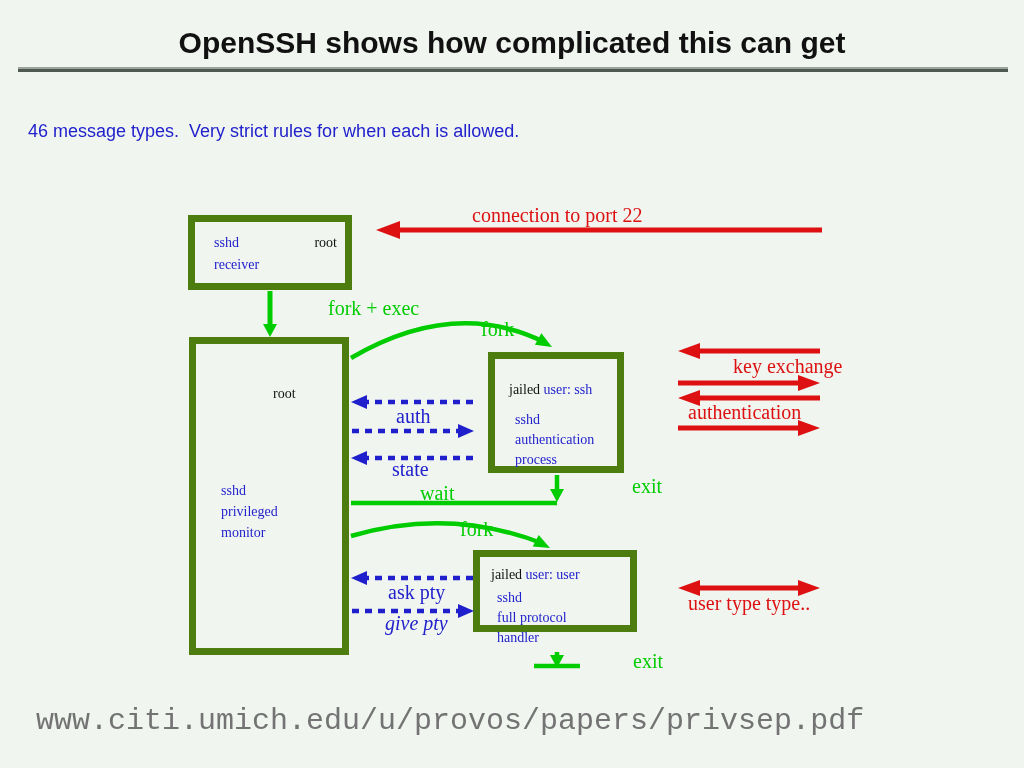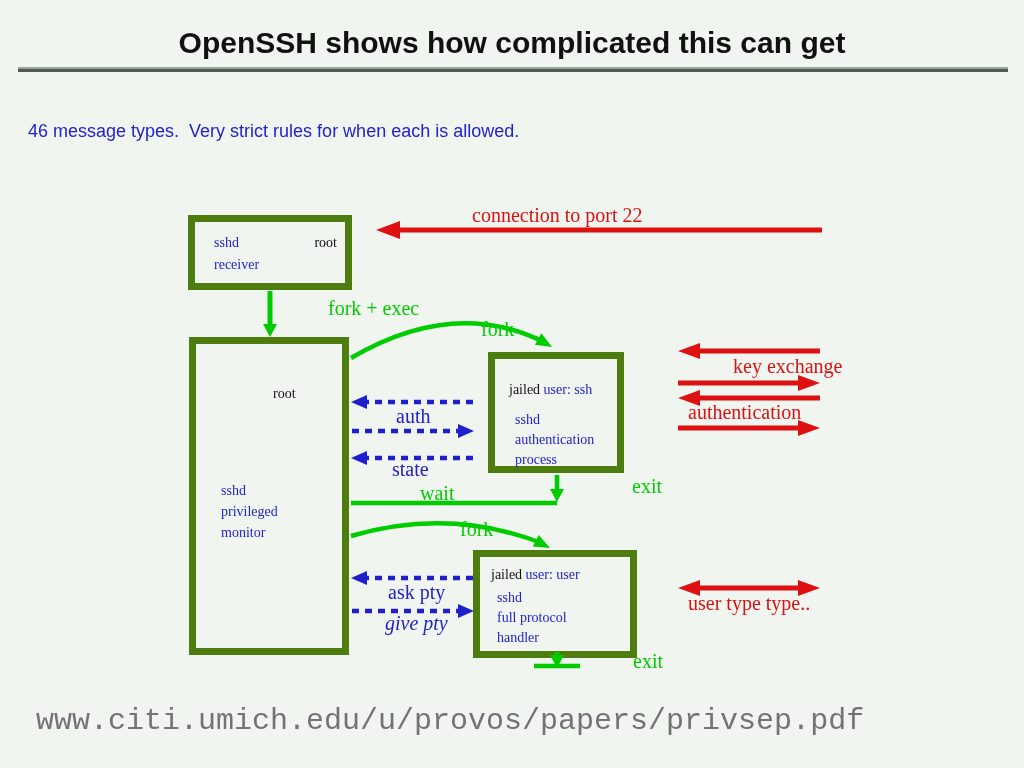--- a/index.html
+++ b/index.html
@@ -101,21 +101,21 @@
       <span class="t-black">jailed</span>
       <span class="t-blue">user: ssh</span>
     </div>
     <div class="j1-lines t-blue">
       <div>sshd</div>
       <div>authentication</div>
       <div>process</div>
     </div>
   </div>
 
-  <div class="box" style="left:473px; top:550px; width:164px; height:108px;">
+  <div class="box" style="left:473px; top:550px; width:164px; height:82px;">
     <div class="j2-row1">
       <span class="t-black">jailed</span>
       <span class="t-blue">user: user</span>
     </div>
     <div class="j2-lines t-blue">
       <div>sshd</div>
       <div>full protocol</div>
       <div>handler</div>
     </div>
   </div>

